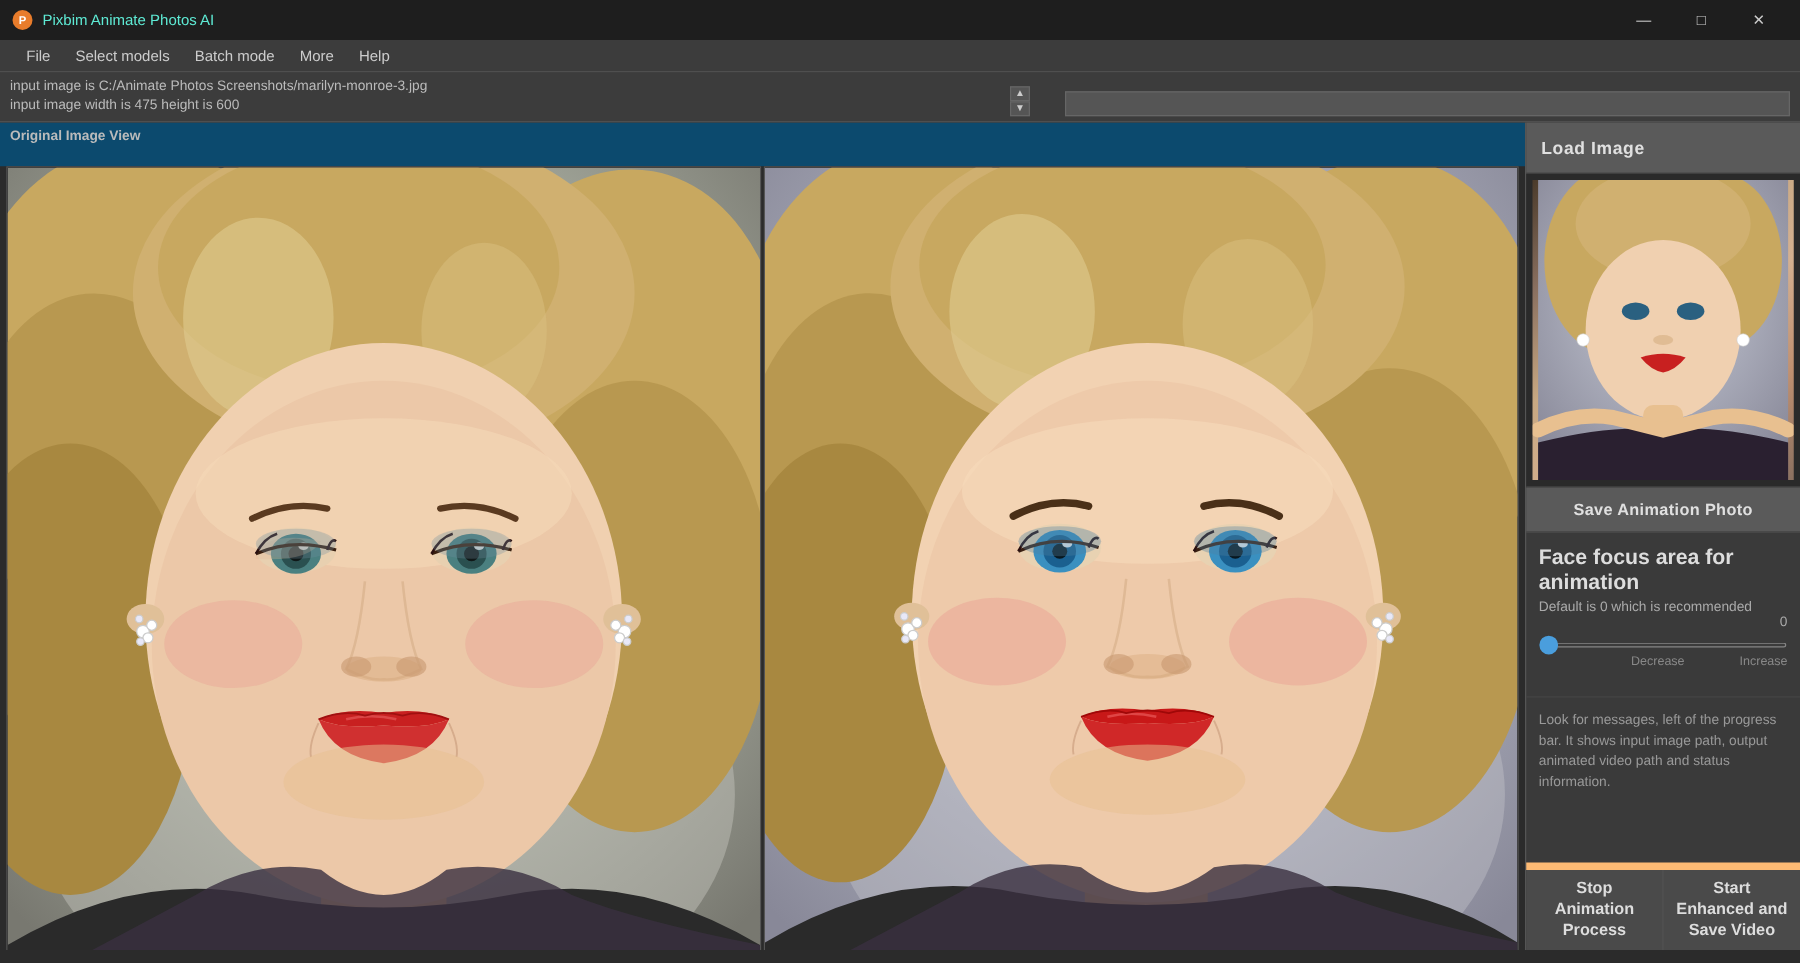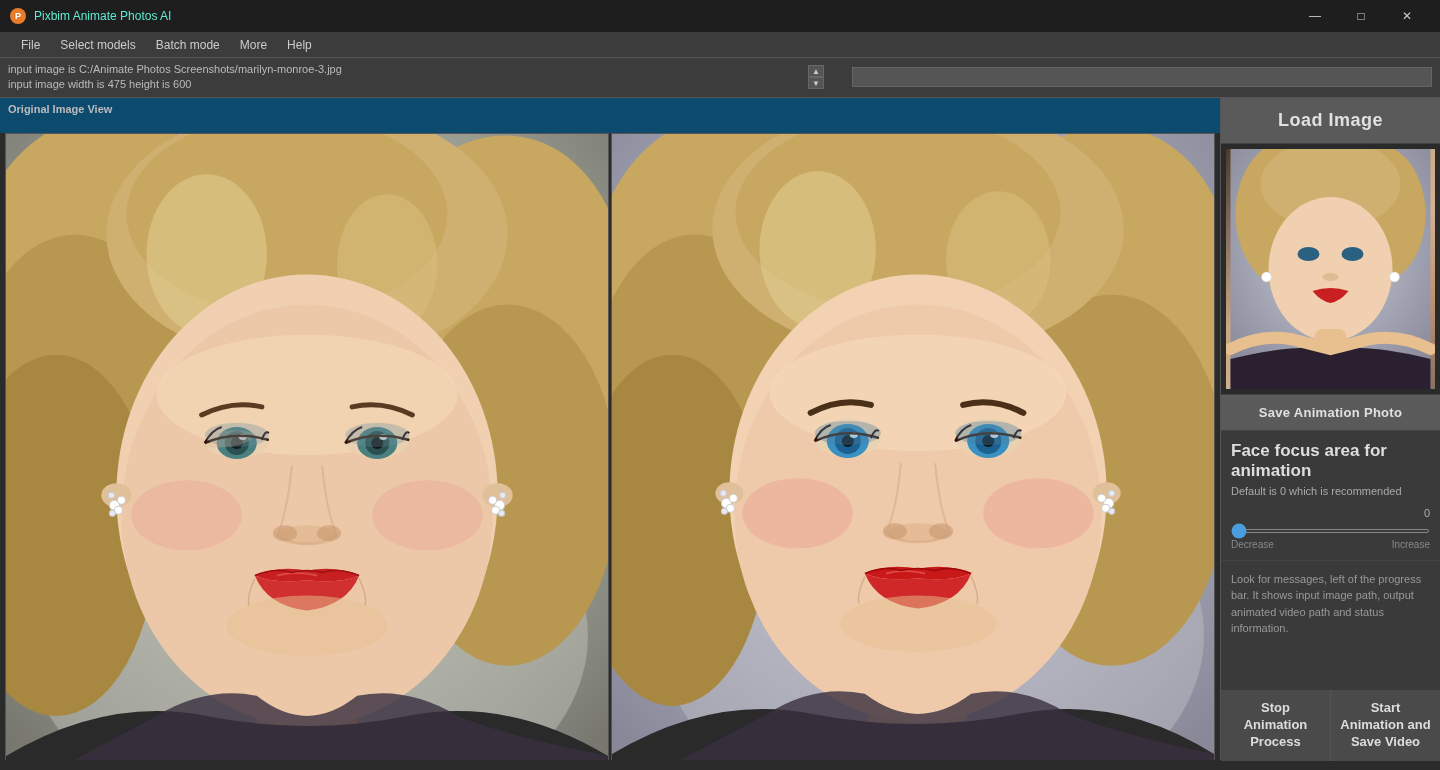--- a/index.html
+++ b/index.html
@@ -76,21 +76,21 @@
       cursor: pointer;
       border-radius: 3px;
     }
 
     
     #statusbar {
       background: #3c3c3c;
       padding: 4px 8px;
       border-bottom: 1px solid #555;
       display: flex;
-      align-items: center;
+      align-items: flex-end;
       gap: 8px;
     }
     #status-text-container {
       flex: 1;
     }
     #status-line1, #status-line2 {
       font-size: 11px;
       color: #bbb;
       line-height: 1.4;
     }
@@ -176,24 +176,24 @@
       display: flex;
       flex-direction: column;
     }
 
     
     #load-image-btn {
       background: #5a5a5a;
       color: #e0e0e0;
       border: none;
       padding: 12px;
-      font-size: 18px;
+      font-size: 14px;
       font-weight: 600;
       cursor: pointer;
-      text-align: center;
+      text-align: left;
       border-bottom: 1px solid #444;
       letter-spacing: 0.5px;
     }
 
     
     #thumbnail-container {
       background: #2a2a2a;
       padding: 5px;
       border-bottom: 1px solid #444;
     }
@@ -227,31 +227,31 @@
     }
     #face-focus-title {
       font-size: 17px;
       color: #ddd;
       font-weight: 600;
       margin-bottom: 4px;
     }
     #face-focus-subtitle {
       font-size: 11px;
       color: #aaa;
-      margin-bottom: 10px;
     }
     input[type=range] {
       width: 100%;
       margin: 5px 0;
       accent-color: #4a9edd;
     }
     #slider-labels {
       display: flex;
-      justify-content: space-between;
+      justify-content: flex-end;
       margin-top: 2px;
+      gap: 44px;
     }
     #slider-value-row {
       display: flex;
       justify-content: flex-end;
       margin-bottom: 3px;
     }
     #slider-value {
       font-size: 11px;
       color: #aaa;
     }
@@ -267,23 +267,22 @@
     }
     #info-paragraph {
       font-size: 11px;
       color: #999;
       line-height: 1.5;
     }
 
     
     #bottom-buttons {
       display: flex;
-      border-top: 1px solid #fdba74;
+      border-top: 6px solid #fdba74;
       height: 70px;
-      align-items: center;
     }
     .bottom-btn {
       flex: 1;
       border: none;
       font-size: 13px;
       font-weight: 600;
       cursor: pointer;
       text-align: center;
       padding: 10px 8px;
       line-height: 1.3;
@@ -630,17 +629,17 @@
         <span class="slider-label">Increase</span>
       </div>
     </div>
 
     <div id="info-text">
       <p id="info-paragraph">Look for messages, left of the progress bar. It shows input image path, output animated video path and status information.</p>
     </div>
 
     <div id="bottom-buttons">
       <button id="stop-btn" class="bottom-btn">Stop Animation Process</button>
-      <button id="start-btn" class="bottom-btn">Start Animation and Save Video</button>
+      <button id="start-btn" class="bottom-btn">Start Enhanced and Save Video</button>
     </div>
 
   </div>
 </div>
 
 </body></html>

